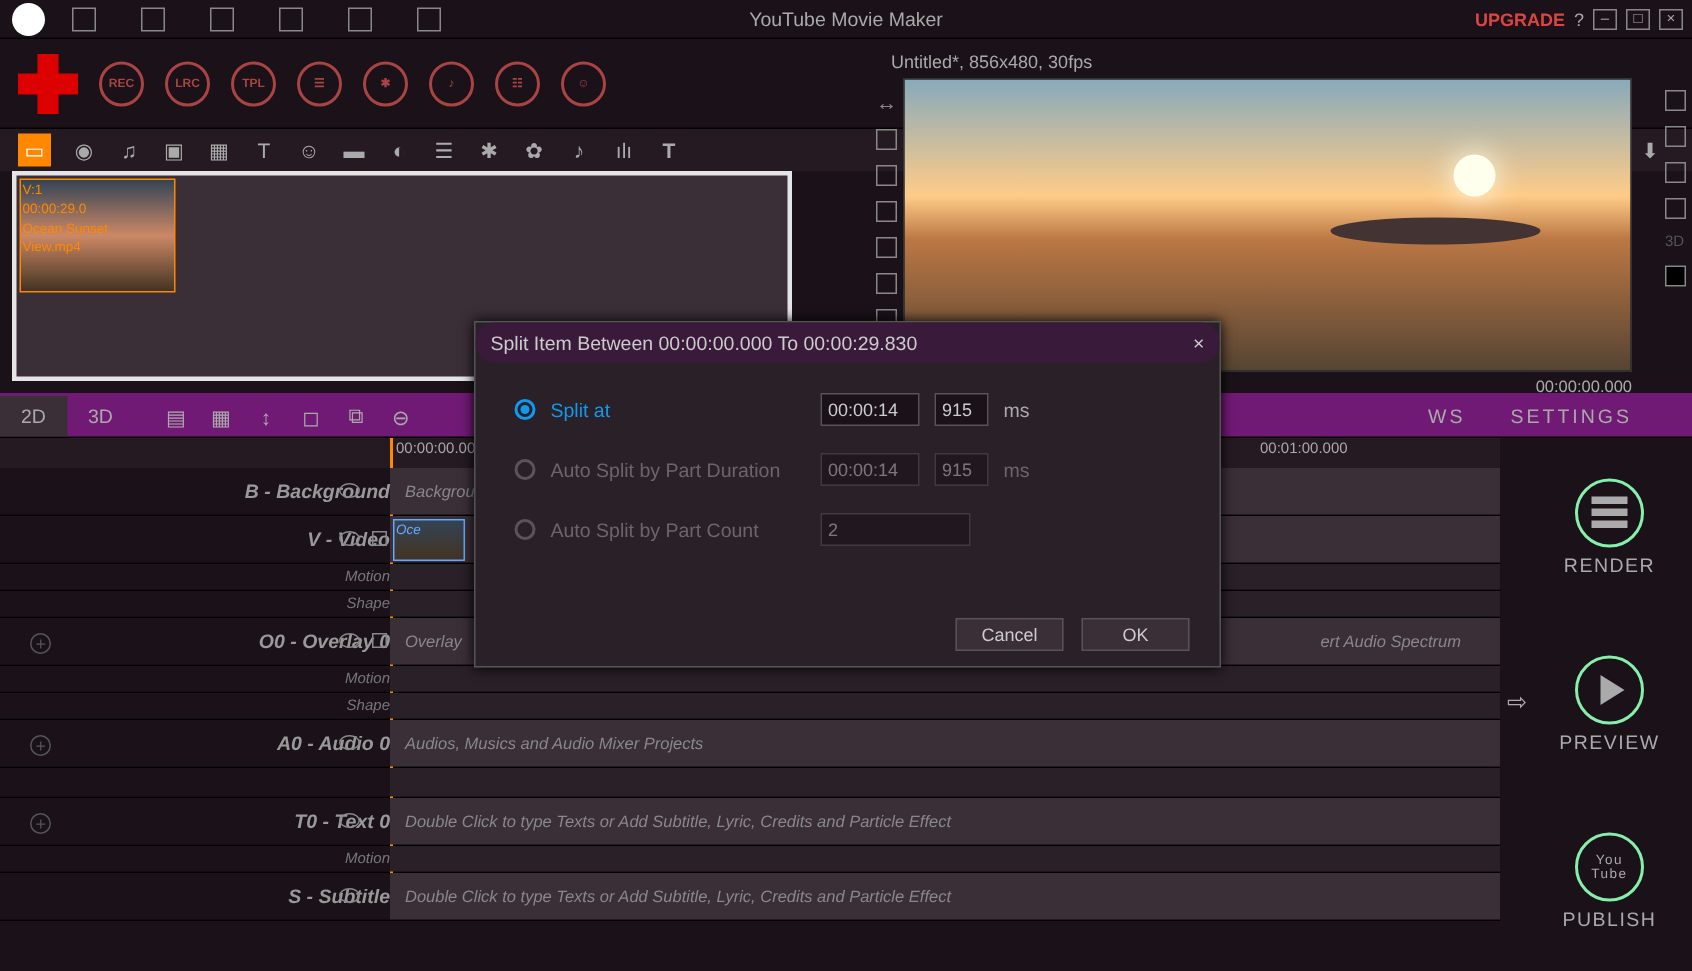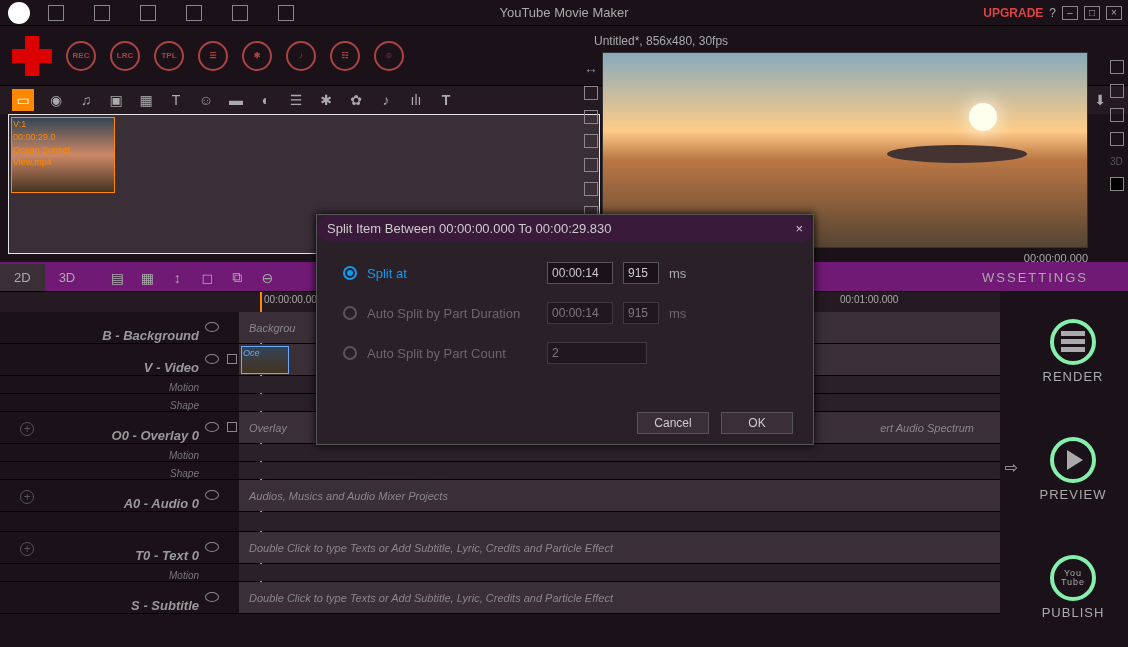--- a/index.html
+++ b/index.html
@@ -23,21 +23,21 @@
 .bigplus::before { left: 13px; top: 0; width: 14px; height: 40px; }
 .bigplus::after { top: 13px; left: 0; width: 40px; height: 14px; }
 .circ-btn { width: 30px; height: 30px; border: 2px solid #a44; border-radius: 50%; color: #a44; display: flex; align-items: center; justify-content: center; font-size: 8px; font-weight: bold; }
 
 
 .icon-row { height: 28px; display: flex; align-items: center; gap: 14px; padding-left: 12px; background: #251a22; }
 .ico { width: 16px; height: 16px; display: inline-flex; align-items: center; justify-content: center; color: #aaa; font-size: 14px; }
 .ico.active { background: #f80; color: #fff; width: 22px; height: 22px; }
 
 
-.media-bin { position: absolute; top: 114px; left: 8px; width: 592px; height: 140px; border: 1px solid #e5e5e5; background: #3a2e37; }
+.media-bin { position: absolute; top: 114px; left: 8px; width: 520px; height: 140px; border: 3px solid #e5e5e5; background: #3a2e37; }
 .clip { width: 104px; height: 76px; border: 1px solid #f80; margin: 2px; background: linear-gradient(#345 0%, #c86 50%, #432 100%); position: relative; }
 .clip-text { font-size: 9px; color: #f80; line-height: 1.2; padding: 1px; }
 
 
 .preview-panel { position: absolute; top: 30px; right: 28px; width: 510px; }
 .preview-header { text-align: left; font-size: 12px; color: #aaa; padding: 4px; }
 .preview-video { height: 196px; margin: 0 12px; background: linear-gradient(#8ab 0%, #fc8 40%, #b74 55%, #543 100%); position: relative; border: 1px solid #333; }
 .sun { width: 28px; height: 28px; background: #ffe; border-radius: 50%; position: absolute; right: 90px; top: 50px; box-shadow: 0 0 20px #ffe; }
 .island { width: 140px; height: 18px; background: #433; border-radius: 50%; position: absolute; right: 60px; top: 92px; }
 .preview-time { text-align: right; padding: 4px 12px; font-size: 11px; color: #aaa; }
@@ -45,47 +45,47 @@
 
 .side-icons { position: absolute; top: 60px; left: 584px; display: flex; flex-direction: column; gap: 10px; }
 .side-ico { width: 14px; height: 14px; border: 1px solid #888; }
 .side-icons-right { position: absolute; top: 60px; right: 4px; display: flex; flex-direction: column; gap: 10px; }
 
 
 .tabs-row { position: absolute; top: 262px; left: 0; right: 0; height: 30px; display: flex; align-items: center; background: #701a75; border-top: 2px solid #701a75; border-bottom: 1px solid #000; }
 .view-tab { padding: 6px 14px; color: #aaa; font-size: 13px; }
 .view-tab.active { background: #3a2e37; }
 .tabs-icons { display: flex; gap: 14px; margin-left: 20px; }
-.mode-tabs { margin-left: auto; display: flex; padding-right: 40px; }
+.mode-tabs { margin-left: auto; display: flex; gap: 30px; padding-right: 40px; }
 .mode-tab { color: #aaa; font-size: 13px; letter-spacing: 2px; }
 
 
 .timeline { position: absolute; top: 292px; left: 0; width: 1000px; bottom: 0; overflow: hidden; }
 .timeline-ruler { height: 20px; background: #251a22; display: flex; }
 .ruler-labels { width: 260px; }
 .ruler-ticks { flex: 1; position: relative; display: flex; }
 .ruler-ticks span { position: absolute; font-size: 10px; color: #aaa; top: 2px; }
 .track { height: 32px; display: flex; align-items: stretch; border-bottom: 1px solid #000; }
-.track-label { width: 239px; background: #1a1218; text-align: right; padding-right: 40px; font-size: 11px; font-style: italic; color: #999; display: flex; flex-direction: column; justify-content: flex-end; position: relative; }
+.track-label { width: 260px; background: #1a1218; text-align: right; font-size: 11px; font-style: italic; color: #999; display: flex; flex-direction: column; justify-content: center; position: relative; }
 .track-label .main { font-weight: bold; font-style: italic; font-size: 13px; }
 .track-label .sub { font-size: 10px; font-style: italic; color: #777; }
 .eye { position: absolute; right: 20px; top: 10px; width: 14px; height: 10px; border: 1px solid #888; border-radius: 50%; }
 .spk { position: absolute; right: 2px; top: 10px; width: 10px; height: 10px; border: 1px solid #888; }
 .add { position: absolute; left: 20px; top: 10px; width: 14px; height: 14px; border: 1px solid #555; border-radius: 50%; color: #555; text-align: center; line-height: 12px; font-size: 12px; }
 .track-content { flex: 1; background: #3a2e37; display: flex; align-items: center; padding-left: 10px; color: #888; font-style: italic; font-size: 11px; position: relative; }
 .track-content.v { padding-left: 0; }
 .playhead { position: absolute; left: 0; top: 0; bottom: -300px; width: 2px; background: #f80; }
 .vclip { width: 48px; height: 28px; border: 1px solid #6af; background: linear-gradient(#345, #432); margin-left: 2px; font-size: 9px; color: #6af; padding: 1px; }
 .track.sub { height: 18px; }
 .track.sub .track-content { background: #2a2027; }
 
 
 .actions { position: absolute; right: 0; top: 292px; width: 110px; bottom: 0; display: flex; flex-direction: column; align-items: center; justify-content: space-around; background: #1a1218; }
 .act { display: flex; flex-direction: column; align-items: center; color: #aaa; font-size: 13px; letter-spacing: 1px; }
-.act-ico { width: 46px; height: 46px; border: 4px solid #86efac; border-radius: 50%; display: flex; align-items: center; justify-content: center; margin-bottom: 4px; text-align: center; }
+.act-ico { width: 46px; height: 46px; border: 2px solid #86efac; border-radius: 50%; display: flex; align-items: center; justify-content: center; margin-bottom: 4px; text-align: center; }
 .tri { width: 0; height: 0; border-left: 16px solid #aaa; border-top: 10px solid transparent; border-bottom: 10px solid transparent; margin-left: 4px; }
 .bars { width: 24px; display: flex; flex-direction: column; gap: 3px; }
 .bars div { height: 5px; background: #aaa; }
 
 
 .dialog { position: absolute; left: 316px; top: 214px; width: 498px; background: #2a2027; border: 1px solid #555; box-shadow: 0 0 8px #000; z-index: 10; }
 .dlg-title { background: #3a1a3a; color: #ccc; padding: 6px 10px; font-size: 13px; display: flex; justify-content: space-between; border-radius: 13px; }
 .dlg-close { cursor: pointer; }
 .dlg-body { padding: 20px 26px; }
 .dlg-row { display: flex; align-items: center; gap: 10px; margin-bottom: 18px; }

